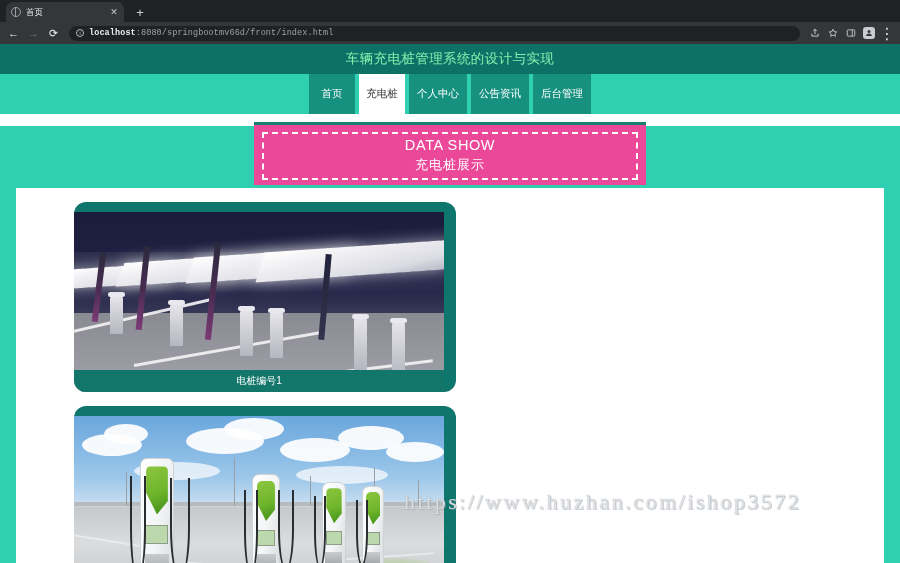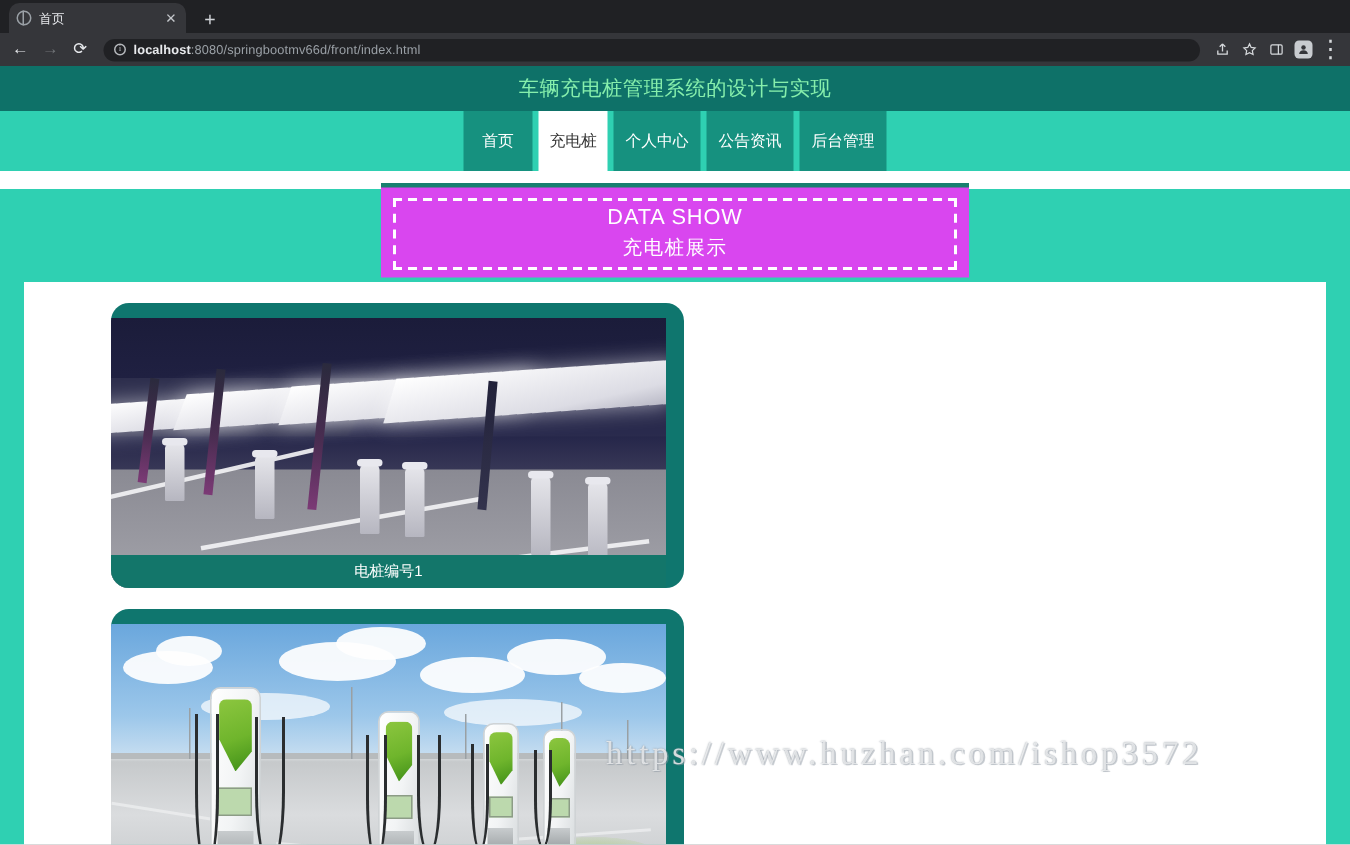--- a/index.html
+++ b/index.html
@@ -119,20 +119,21 @@
     line-height: 7px;
     text-align: center;
     font-family: "Liberation Serif", serif;
   }
   .url {
     font-size: 8.5px;
     color: #9aa0a6;
     white-space: nowrap;
     line-height: 10px;
     letter-spacing: 0.1px;
+    font-family: Liberation Mono, monospace;
   }
   .url b { color: #e8eaed; font-weight: bold; }
   .tb-icons { display: flex; align-items: center; gap: 2px; }
   .tb-ico {
     width: 16px; height: 16px;
     display: flex; align-items: center; justify-content: center;
     color: #d6d9dc;
   }
   .avatar-ico {
     width: 12px; height: 12px;
@@ -202,21 +203,21 @@
     position: relative;
   }
 
   
   .banner {
     position: absolute;
     left: 254px;
     top: -4px;
     width: 392px;
     height: 63px;
-    background: #d946ef;
+    background: #ec4899;
     display: flex;
     flex-direction: column;
     align-items: center;
     justify-content: center;
     border-top: 3px solid #18806f;
   }
   .banner-inner {
     position: absolute;
     left: 8px; top: 7px; right: 8px; bottom: 5px;
     border: 2px dashed #ffffff;

